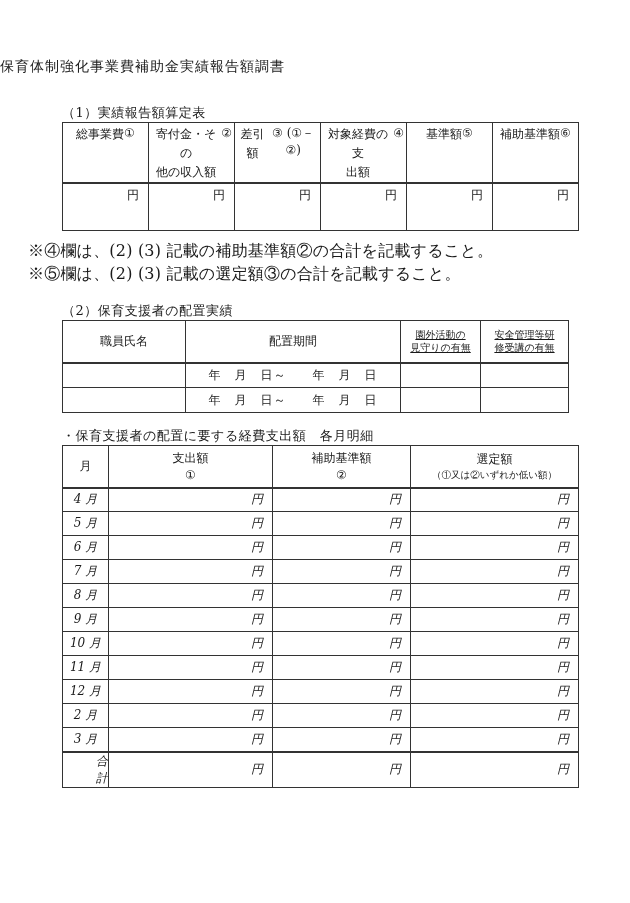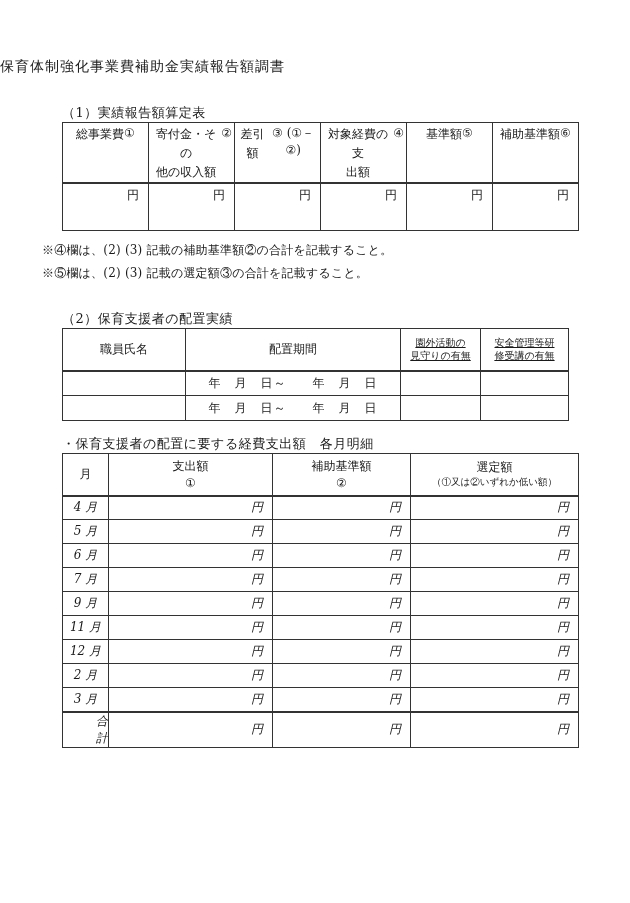--- a/index.html
+++ b/index.html
@@ -11,21 +11,21 @@
   }
   .page { position:relative; width:630px; height:903px; overflow:hidden; }
 
   .doc-title {
     margin-top:56px; text-align:left;
     font-size:14px; letter-spacing:1px; line-height:20px;
   }
   .sec-heading {
     margin:27px 0 0 62px; font-size:13px; line-height:19px; letter-spacing:0.5px;
   }
-  .sec-heading.h2 { margin-top:24px; }
+  .sec-heading.h2 { margin-top:16px; }
   .sec-heading.h3 { margin-top:13px; }
 
   table { border-collapse:collapse; margin-left:62px; table-layout:fixed; }
   th, td {
     border:1px solid #333; font-weight:normal; font-size:12px;
     padding:0; overflow:hidden;
   }
   thead th { border-bottom:2px solid #333; }
 
   
@@ -37,39 +37,39 @@
     height:56px; padding:2px 2px 1px;
   }
   .t1 .h-label { white-space:pre-line; line-height:19px; text-align:center; }
   .t1 .h-num  { line-height:17px; text-align:center; }
   .t1 td.amount {
     height:48px; vertical-align:top; text-align:right;
     padding:3px 9px 0 2px;
   }
 
   
-  .notes { margin:8px 0 0 42px; font-size:12px; line-height:23px; letter-spacing:0.2px; }
+  .notes { margin:8px 0 0 28px; font-size:16px; line-height:23px; letter-spacing:0.2px; }
 
   
   .t2 { width:506px; }
   .t2 .c1 { width:123px; } .t2 .c2 { width:215px; }
   .t2 .c3 { width:80px; }  .t2 .c4 { width:88px; }
   .t2 th { height:42px; text-align:center; vertical-align:middle; line-height:18px; }
   .t2 th.small { font-size:10px; line-height:13px; white-space:pre-line;text-decoration:underline; }
   .t2 td { height:25px; vertical-align:middle; }
   .t2 td.period { text-align:center; letter-spacing:1px; }
 
   
   .t3 { width:516px; }
   .t3 .c1 { width:46px; }  .t3 .c2 { width:164px; }
   .t3 .c3 { width:138px; } .t3 .c4 { width:168px; }
   .t3 th { height:42px; text-align:center; vertical-align:middle; }
   .t3 .ht { line-height:17px; }
   .t3 .hs { line-height:16px; }
-  .t3 .hs.tiny { font-size:9.5px; line-height:13px;font-family:Liberation Serif, serif; }
+  .t3 .hs.tiny { font-size:9.5px; line-height:13px; }
   .t3 td { height:24px; vertical-align:middle;font-style:italic; }
   .t3 td.month { text-align:center; }
   .t3 td.amount { text-align:right; padding-right:9px; }
   .t3 tr.total-row td { border-top:2px solid #333;padding-left:33px; }
 </style>
 </head>
 <body>
 
 <div class="page">
 
@@ -225,21 +225,33 @@
           <td class="amount">円</td>
           <td class="amount">円</td>
         </tr>
       <tr>
           <td class="month">7 月</td>
           <td class="amount">円</td>
           <td class="amount">円</td>
           <td class="amount">円</td>
         </tr>
       <tr>
+          <td class="month">8 月</td>
+          <td class="amount">円</td>
+          <td class="amount">円</td>
+          <td class="amount">円</td>
+        </tr>
+      <tr>
           <td class="month">9 月</td>
+          <td class="amount">円</td>
+          <td class="amount">円</td>
+          <td class="amount">円</td>
+        </tr>
+      <tr>
+          <td class="month">10 月</td>
           <td class="amount">円</td>
           <td class="amount">円</td>
           <td class="amount">円</td>
         </tr>
       <tr>
           <td class="month">11 月</td>
           <td class="amount">円</td>
           <td class="amount">円</td>
           <td class="amount">円</td>
         </tr>

